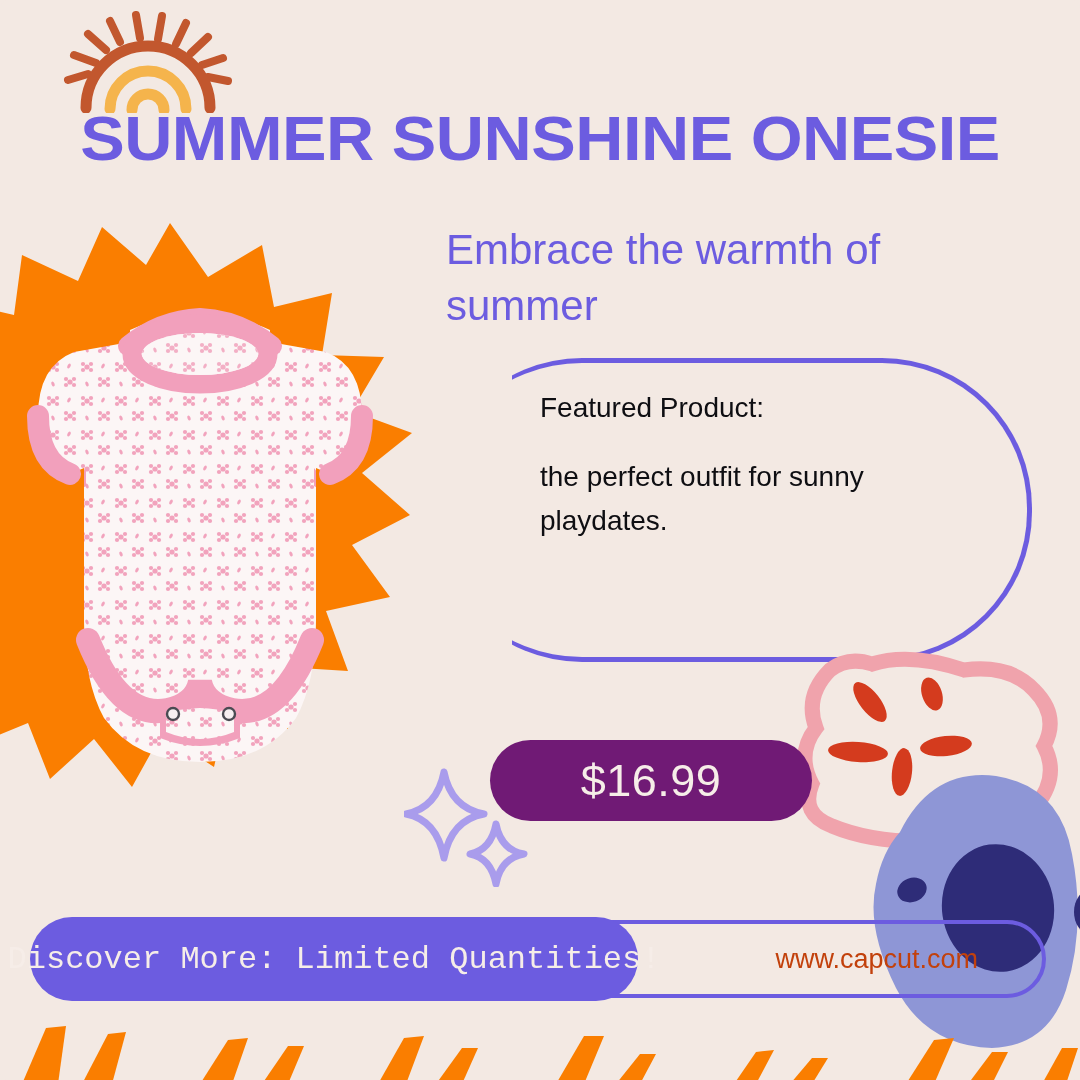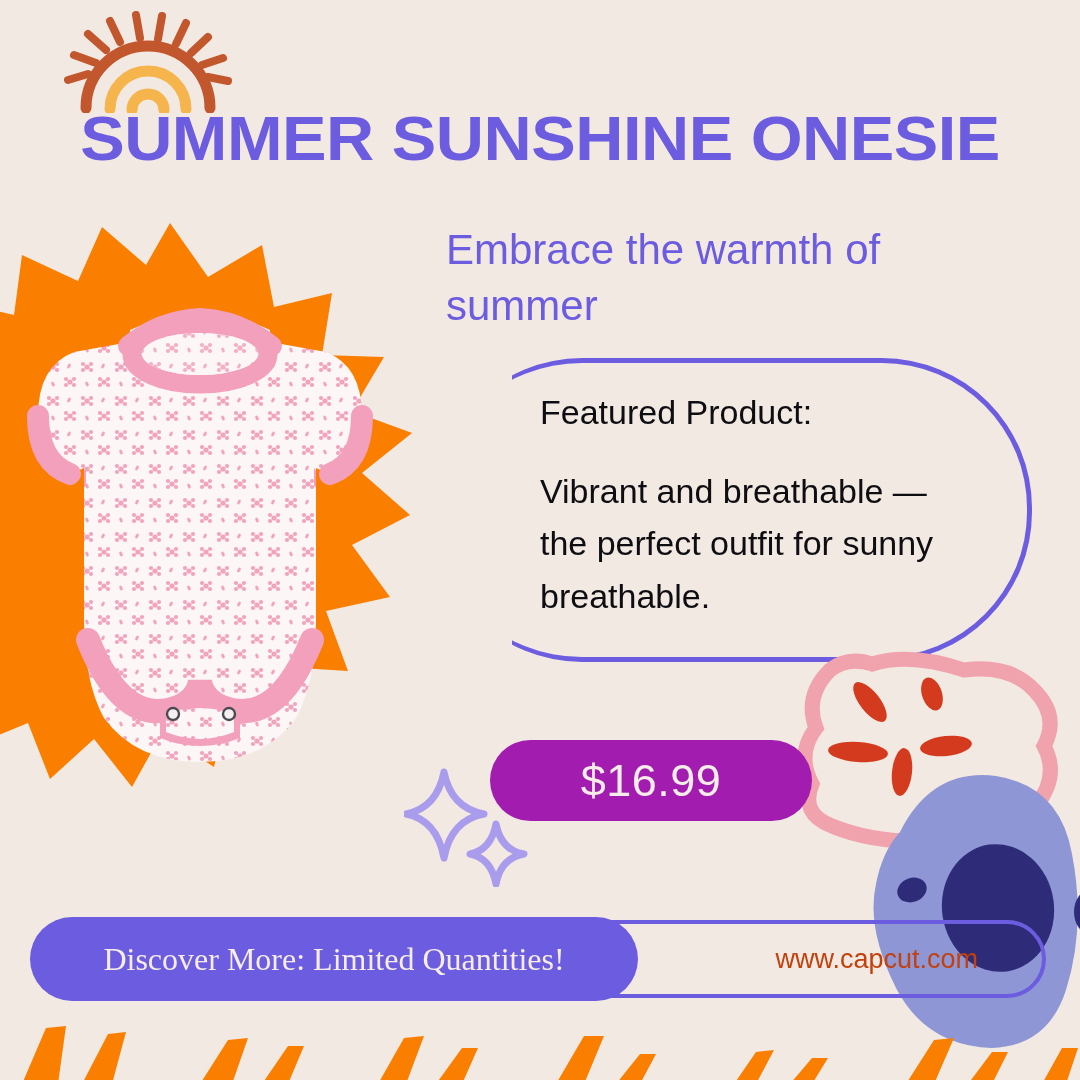--- a/index.html
+++ b/index.html
@@ -57,29 +57,29 @@
     border-radius:150px;
     border-left:none;
   }
   .desc-card-mask {
     position:absolute; left:432px; top:358px;
     width:80px; height:304px;
     background:#F3E9E3;
   }
   .desc-text {
     position:absolute; left:540px; top:386px; width:470px;
-    font-size:34px; line-height:1.55; color:#0E0E12;
+    font-size:28px; line-height:1.55; color:#0E0E12;
   }
   .desc-text .gap { display:block; height:26px; }
 
   
   .price-badge {
     position:absolute; left:490px; top:740px;
     width:322px; height:81px;
-    background:#a21caf;
+    background:#701a75;
     border-radius:41px;
     display:flex; align-items:center; justify-content:center;
     color:#F6EDE8;
     font-size:45px;
     letter-spacing:0.5px;
   }
 
   
   .sparkles { position:absolute; left:404px; top:762px; width:130px; height:125px; }
 
@@ -94,21 +94,21 @@
     border-radius:39px;
   }
   .cta-pill {
     position:absolute; left:30px; top:917px;
     width:608px; height:84px;
     background:#6C5CE0;
     border-radius:42px;
     display:flex; align-items:center; justify-content:center;
     color:#F6EDE8;
     font-size:32px;
-    font-family:Liberation Serif, serif;
+    font-family:Liberation Mono, monospace;
     white-space:nowrap;
   }
   .cta-url {
     position:absolute; left:648px; top:917px;
     width:330px; height:84px;
     display:flex; align-items:center; justify-content:flex-end;
     color:#c2410c;
     font-size:27px;
     white-space:nowrap;
   }
@@ -218,23 +218,22 @@
       <circle cx="163" cy="424" r="6" fill="#F6EFF1" stroke="#4A4A52" stroke-width="2.4"></circle>
       <circle cx="219" cy="424" r="6" fill="#F6EFF1" stroke="#4A4A52" stroke-width="2.4"></circle>
     </svg>
   </div>
 
   <div class="desc-card"></div>
   <div class="desc-card-mask"></div>
   <div class="desc-text">
     <div>Featured Product:</div>
     <span class="gap"></span>
-    <div>Vibrant and breathable —</div>
     <div>the perfect outfit for sunny</div>
-    <div>breathable.</div>
+    <div>playdates.</div>
   </div>
 
   <div class="decor">
     <svg viewBox="0 0 330 400" width="330" height="400">
 
       <path d="M70 20 Q44 46 56 78 Q36 104 52 134 Q40 164 72 176
                Q120 196 190 190 Q250 184 276 156 Q300 126 284 96
                Q300 66 274 40 Q250 14 204 20 Q150 2 112 14 Q88 6 70 20" fill="none" stroke="#F0A3AC" stroke-width="15" stroke-linecap="round"></path>
 
       <g fill="#D43B1E">

